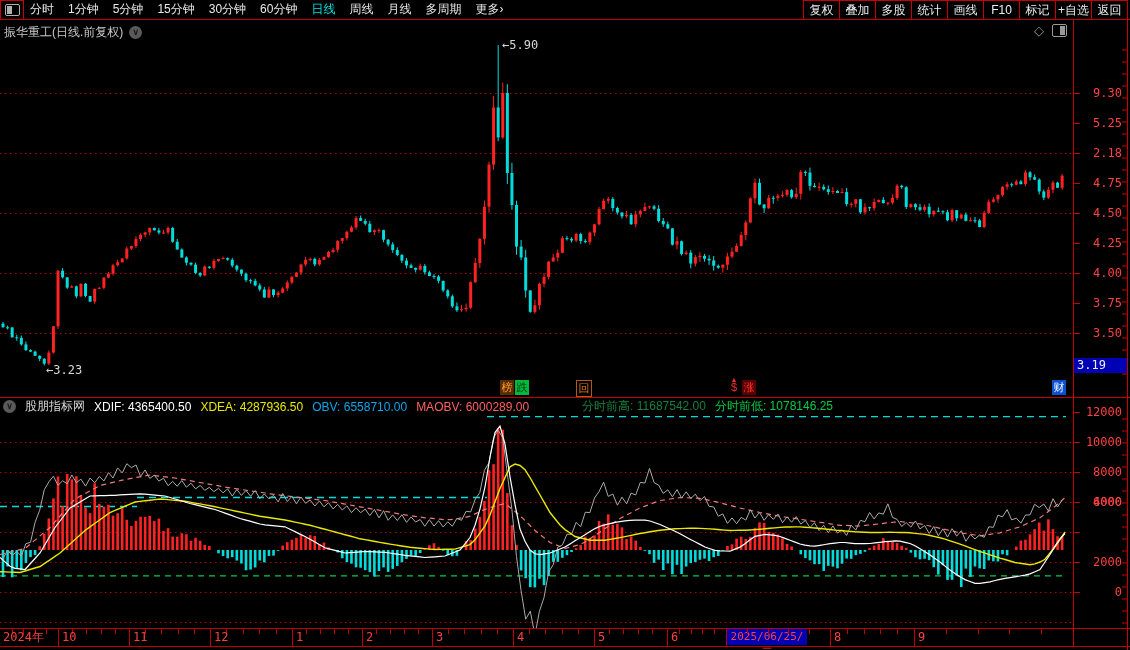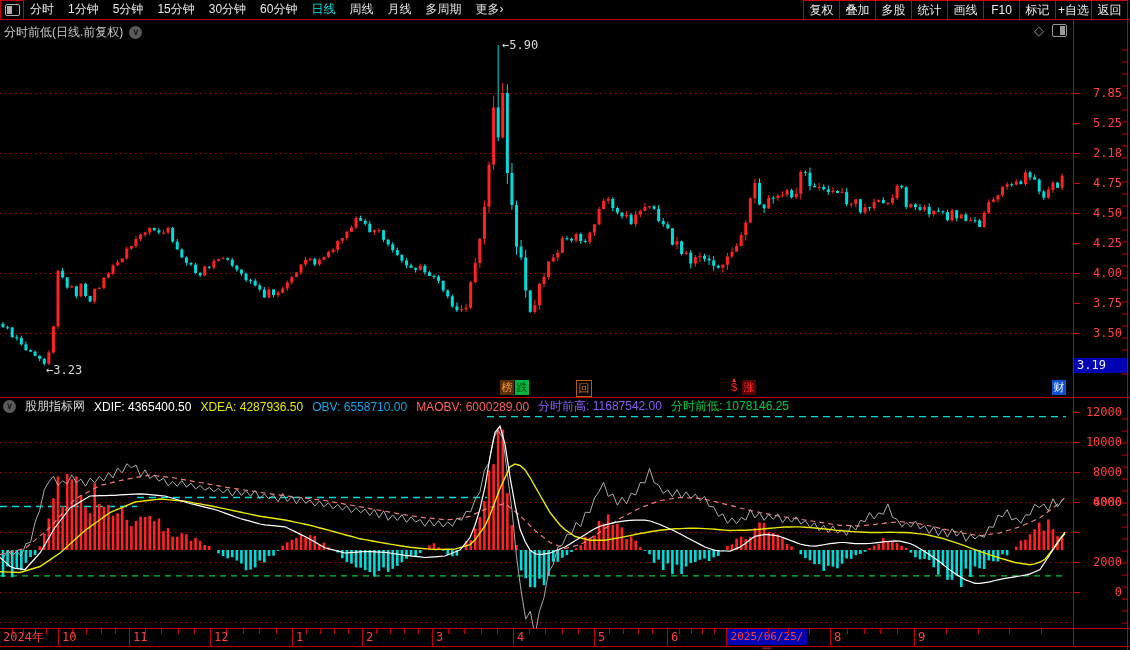--- a/index.html
+++ b/index.html
@@ -84,21 +84,21 @@
         <span class="item">画线</span>
         <span class="item">F10</span>
         <span class="item">标记</span>
         <span class="item">+自选</span>
         <span class="item">返回</span>
       </div>
   </div>
   <div class="hline" style="top:19px"></div>
 
   <div class="title-row">
-    <span>分时前低(日线.前复权)</span>
+    <span>振华重工(日线.前复权)</span>
     <span class="chev">∨</span>
   </div>
   <div class="corner-icons">
     <span class="diamond">◇</span>
     <span class="panel-glyph"></span>
   </div>
 
   <svg id="chart-svg" width="1130" height="650">
       <defs>
         <clipPath id="mainClip">
@@ -890,21 +890,21 @@
         <line x1="1122" x2="1127" y1="563" y2="563" stroke="#c80000" stroke-width="1"></line>
         <line x1="1122" x2="1127" y1="575" y2="575" stroke="#c80000" stroke-width="1"></line>
         <line x1="1122" x2="1127" y1="587" y2="587" stroke="#c80000" stroke-width="1"></line>
         <line x1="1122" x2="1127" y1="599" y2="599" stroke="#c80000" stroke-width="1"></line>
         <line x1="1122" x2="1127" y1="611" y2="611" stroke="#c80000" stroke-width="1"></line>
         <line x1="1122" x2="1127" y1="623" y2="623" stroke="#c80000" stroke-width="1"></line>
       </g>
     </svg>
 
   <div id="price-axis">
-      <div class="axis-label" style="left: 1074px; top: 86px;">7.85</div>
+      <div class="axis-label" style="left: 1074px; top: 86px;">9.30</div>
       <div class="axis-label" style="left: 1074px; top: 116px;">5.25</div>
       <div class="axis-label" style="left: 1074px; top: 146px;">2.18</div>
       <div class="axis-label" style="left: 1074px; top: 176px;">4.75</div>
       <div class="axis-label" style="left: 1074px; top: 206px;">4.50</div>
       <div class="axis-label" style="left: 1074px; top: 236px;">4.25</div>
       <div class="axis-label" style="left: 1074px; top: 266px;">4.00</div>
       <div class="axis-label" style="left: 1074px; top: 296px;">3.75</div>
       <div class="axis-label" style="left: 1074px; top: 326px;">3.50</div>
     </div>
   <div class="last-price" style="top: 358px;">3.19</div>
@@ -923,21 +923,21 @@
 
   <div class="hline" style="top:397px"></div>
 
   <div class="ind-header" id="ind-header">
     <span class="chev">∨</span>
   <span style="color: rgb(216, 216, 216);">股朋指标网</span>
       <span style="color: rgb(255, 255, 255);">XDIF: 4365400.50</span>
       <span style="color: rgb(232, 232, 0);">XDEA: 4287936.50</span>
       <span style="color: #0ea5e9;">OBV: 6558710.00</span>
       <span style="color: rgb(255, 96, 96);">MAOBV: 6000289.00</span>
-      <span style="color: #8b5cf6;">分时前高: 11687542.00</span>
+      <span style="color: #15803d; margin-left: 44px;">分时前高: 11687542.00</span>
       <span style="color: rgb(0, 204, 68);">分时前低: 1078146.25</span>
     </div>
 
   <div id="ind-axis">
       <div class="axis-label" style="left: 1074px; top: 405px;">12000</div>
       <div class="axis-label" style="left: 1074px; top: 435px;">10000</div>
       <div class="axis-label" style="left: 1074px; top: 465px;">8000</div>
       <div class="axis-label" style="left: 1074px; top: 495px;">6000</div>
       <div class="axis-label" style="left: 1074px; top: 495px;">4000</div>
       <div class="axis-label" style="left: 1074px; top: 555px;">2000</div>

